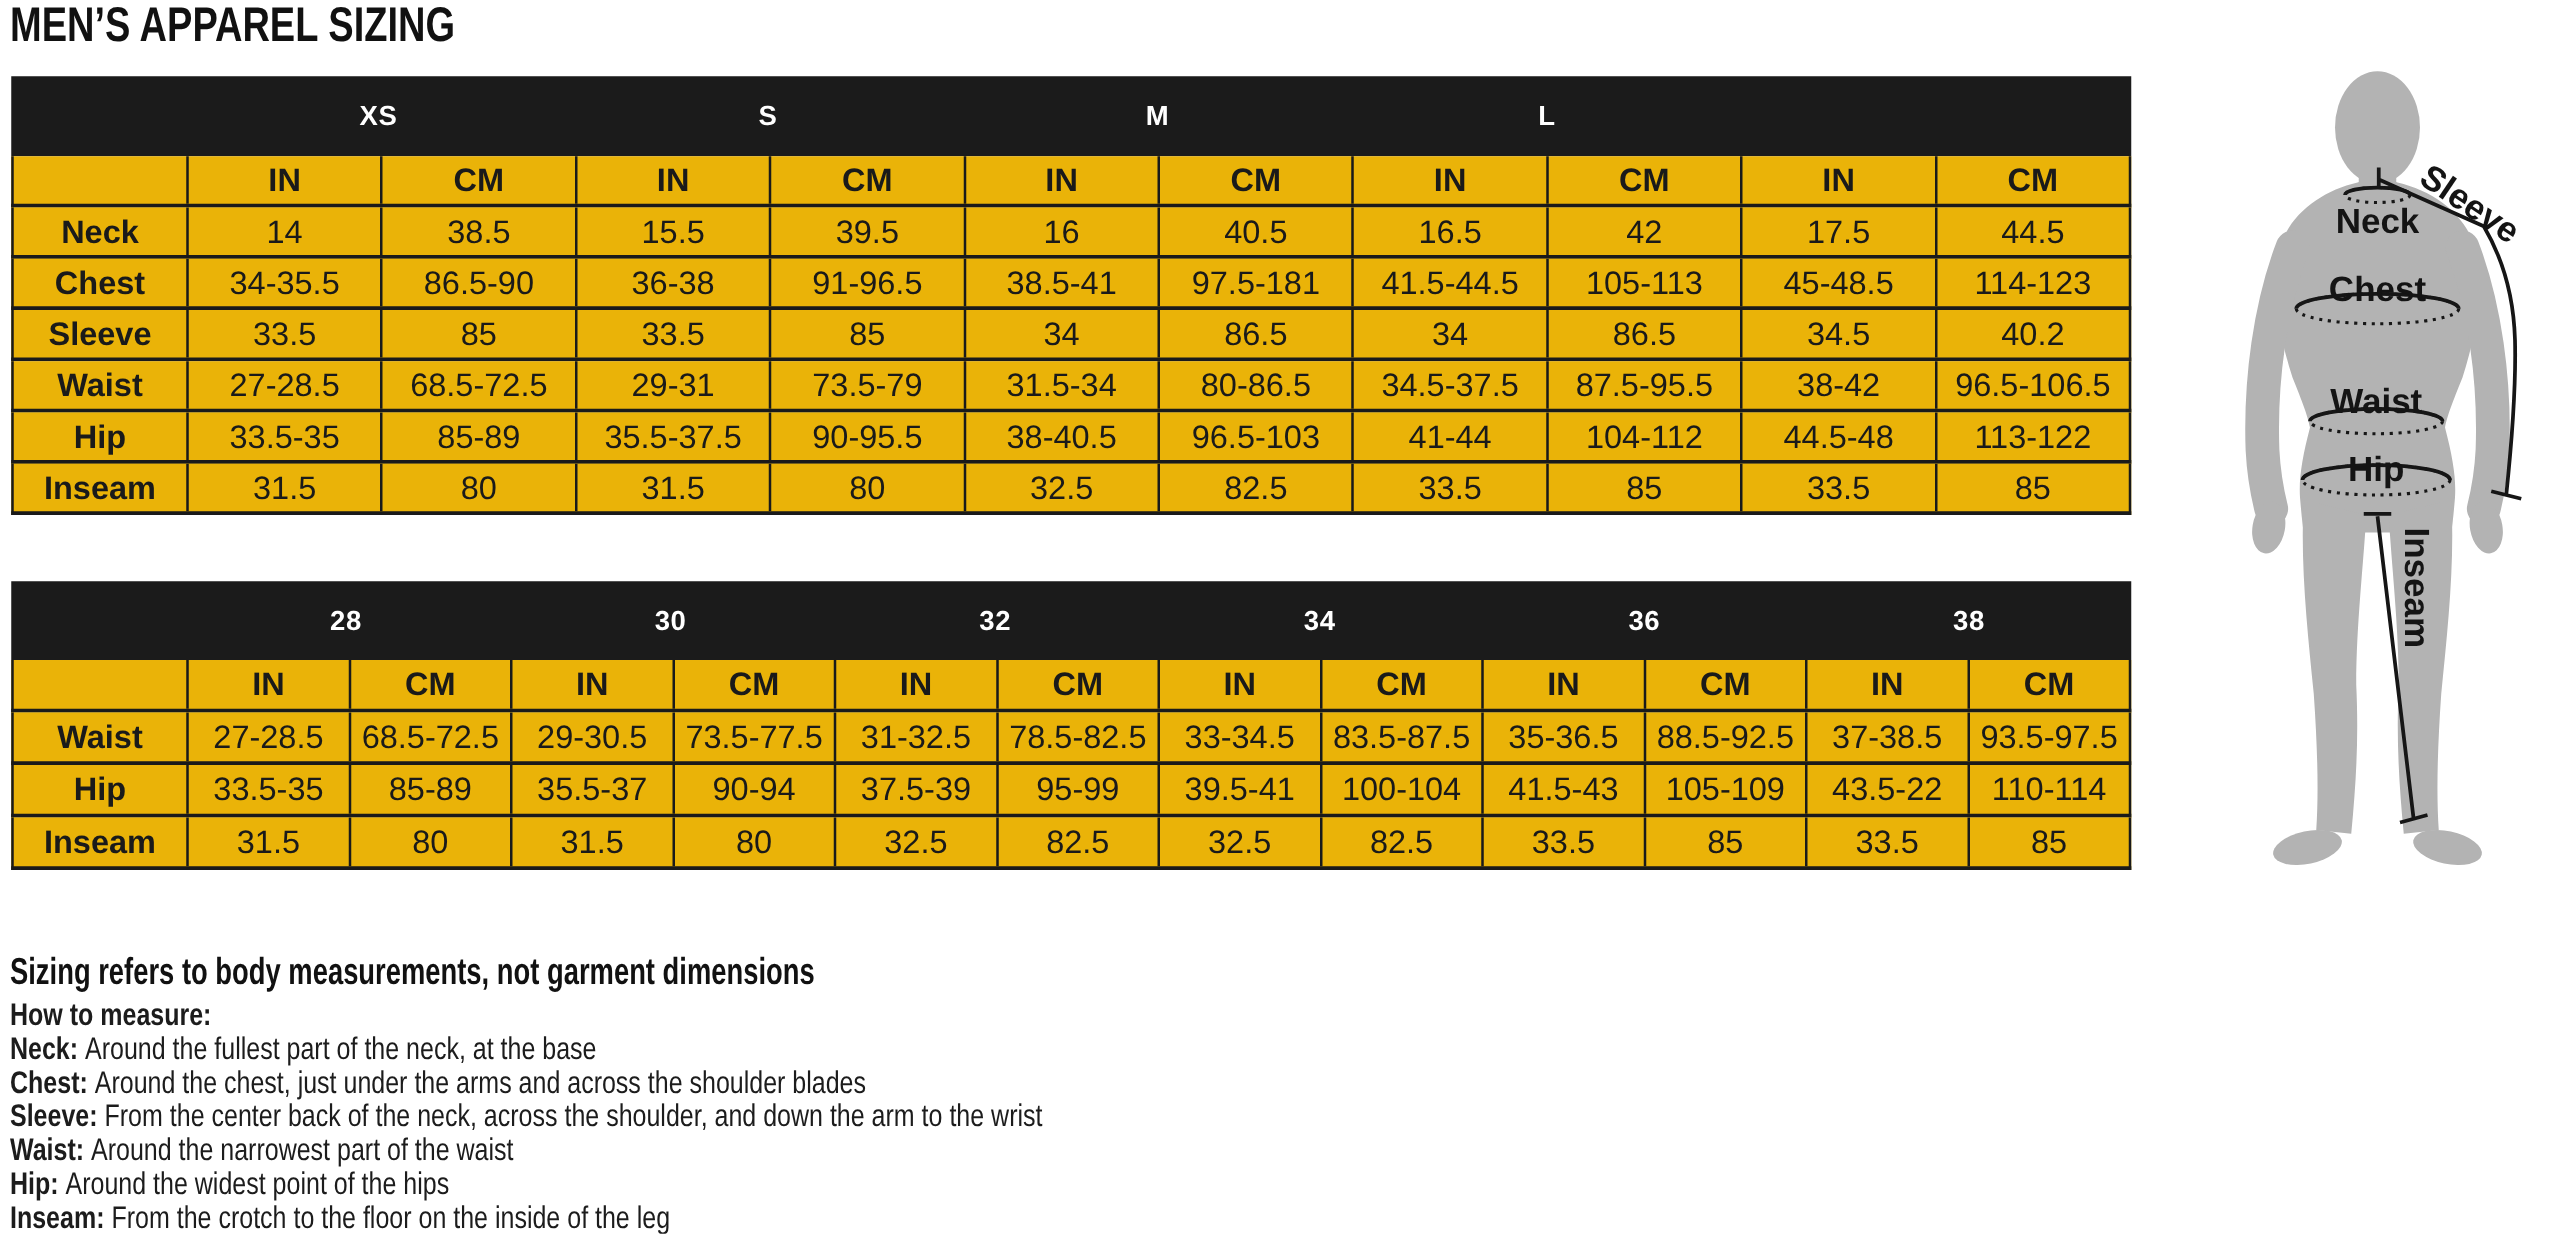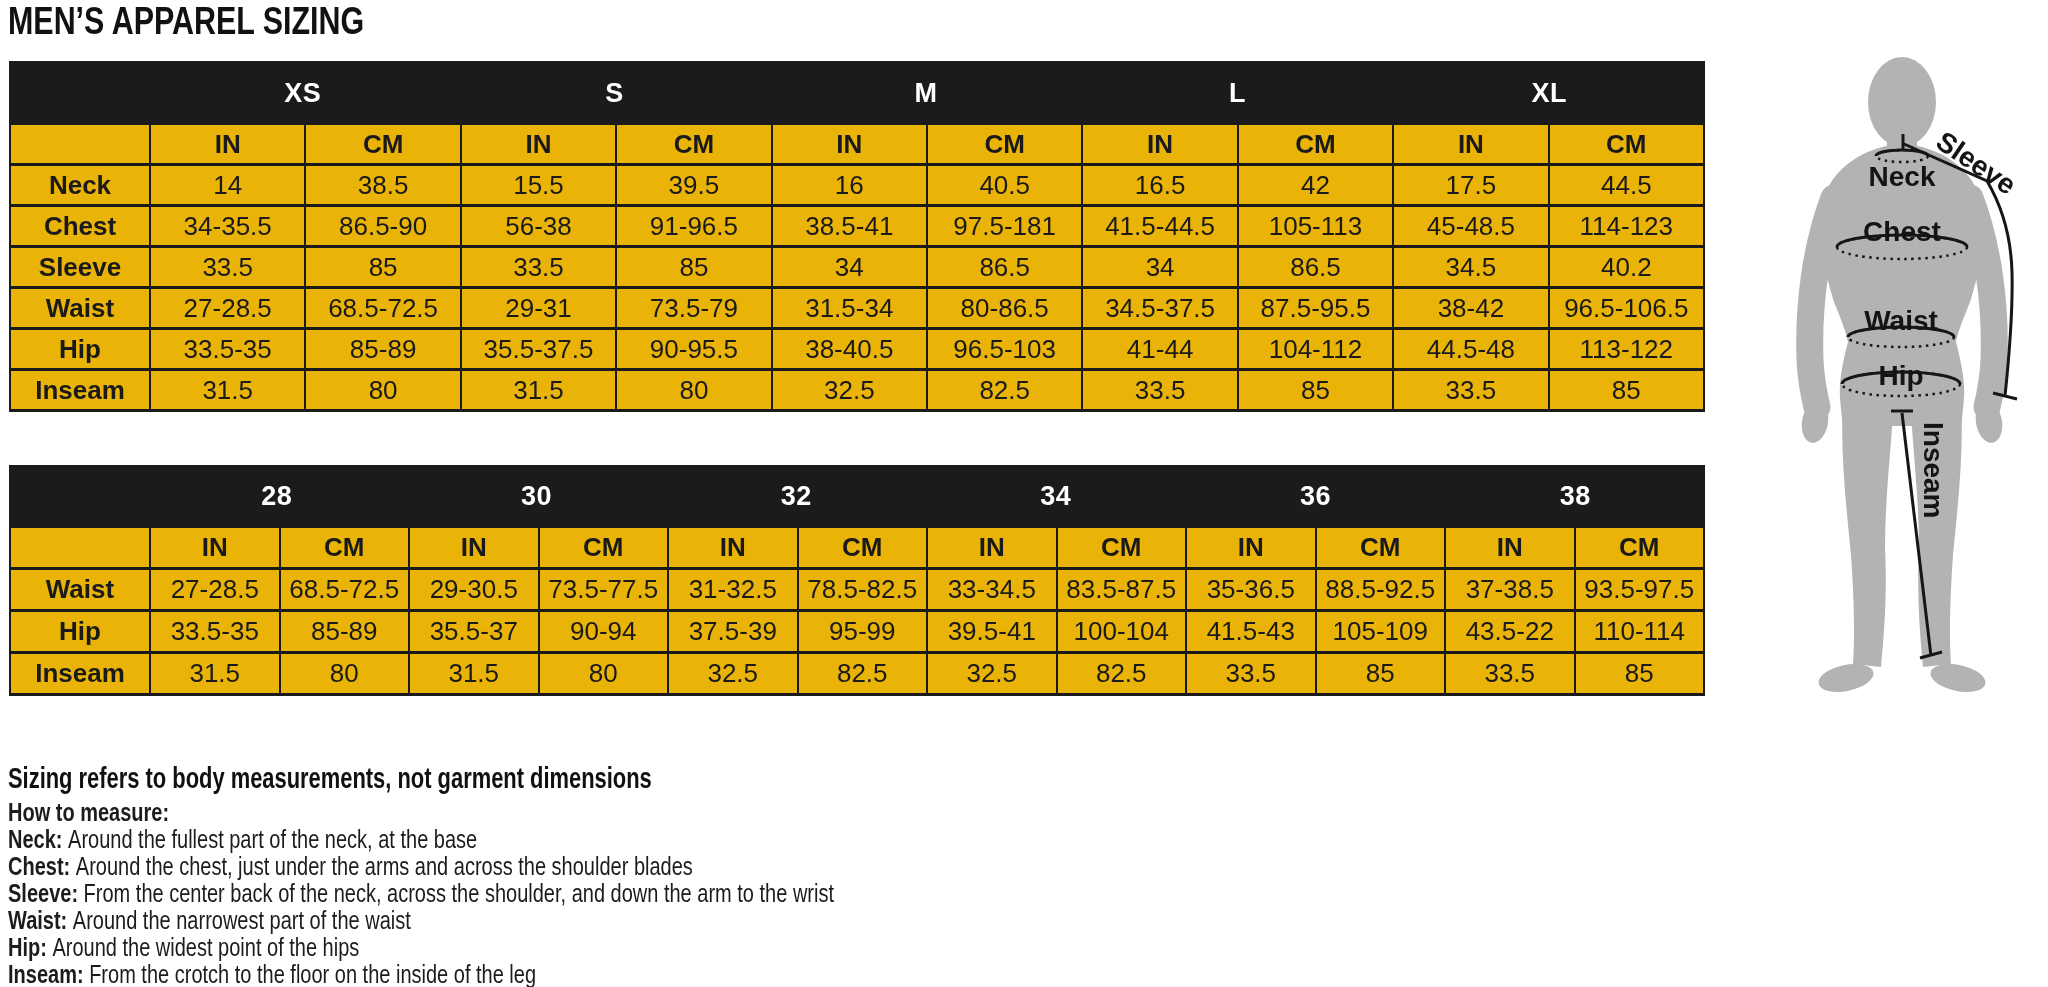--- a/index.html
+++ b/index.html
@@ -25,21 +25,21 @@
     position:absolute;left:9px;width:1696px;
   }
   #table-0{top:61px;}
   #table-1{top:465px;}
   .size-bar{
     display:grid;height:64px;background:var(--header-bg);
     color:#fff;align-items:center;
   }
   #table-1 .size-bar{height:63px;}
   .bar-size{
-    text-align:center;font-weight:bold;font-size:27px;letter-spacing:.5px;
+    text-align:center;font-weight:bold;font-size:22px;letter-spacing:.5px;
   }
   .trow{
     display:grid;height:41px;background:#eab308;box-sizing:border-box;
     border-left:2px solid var(--border);
     border-right:2px solid var(--border);
     border-bottom:3px solid var(--border);
   }
   #table-1 .trow{height:42px;}
   .cell{
     display:flex;align-items:center;justify-content:center;
@@ -74,21 +74,20 @@
 
 <div class="page-title">MEN’S APPAREL SIZING</div>
 
 <div class="sizing-table" id="table-0">
   <div class="size-bar" style="grid-template-columns: 138px repeat(5, 1fr);">
       <div class="bar-spacer"></div>
       <div class="bar-size">XS</div>
       <div class="bar-size">S</div>
       <div class="bar-size">M</div>
       <div class="bar-size">L</div>
-      <div class="bar-size">XL</div>
     </div>
 <div class="trow" style="grid-template-columns: 138px repeat(10, 1fr);">
       <div class="cell label-cell"></div>
       <div class="cell unit-cell">IN</div>
       <div class="cell unit-cell">CM</div>
       <div class="cell unit-cell">IN</div>
       <div class="cell unit-cell">CM</div>
       <div class="cell unit-cell">IN</div>
       <div class="cell unit-cell">CM</div>
       <div class="cell unit-cell">IN</div>
@@ -106,21 +105,21 @@
       <div class="cell value-cell">40.5</div>
       <div class="cell value-cell">16.5</div>
       <div class="cell value-cell">42</div>
       <div class="cell value-cell">17.5</div>
       <div class="cell value-cell">44.5</div>
     </div>
     <div class="trow" style="grid-template-columns: 138px repeat(10, 1fr);">
       <div class="cell label-cell">Chest</div>
       <div class="cell value-cell">34-35.5</div>
       <div class="cell value-cell">86.5-90</div>
-      <div class="cell value-cell">56-38</div>
+      <div class="cell value-cell">36-38</div>
       <div class="cell value-cell">91-96.5</div>
       <div class="cell value-cell">38.5-41</div>
       <div class="cell value-cell">97.5-181</div>
       <div class="cell value-cell">41.5-44.5</div>
       <div class="cell value-cell">105-113</div>
       <div class="cell value-cell">45-48.5</div>
       <div class="cell value-cell">114-123</div>
     </div>
     <div class="trow" style="grid-template-columns: 138px repeat(10, 1fr);">
       <div class="cell label-cell">Sleeve</div>

